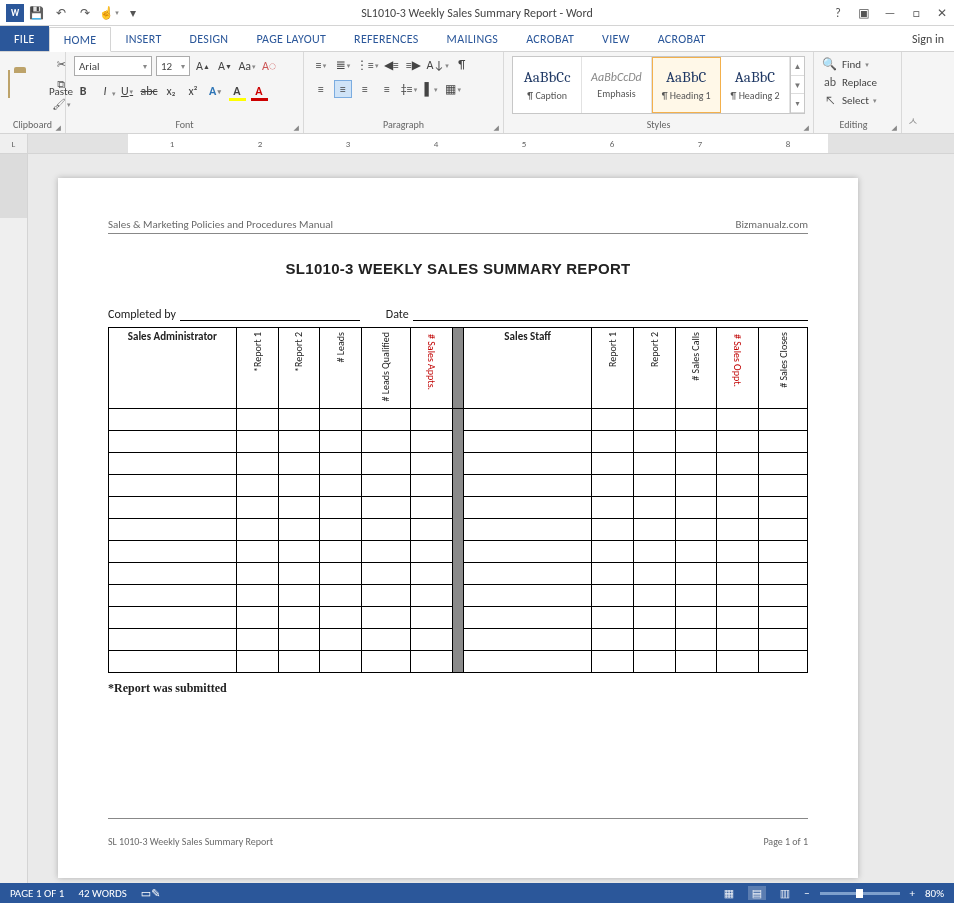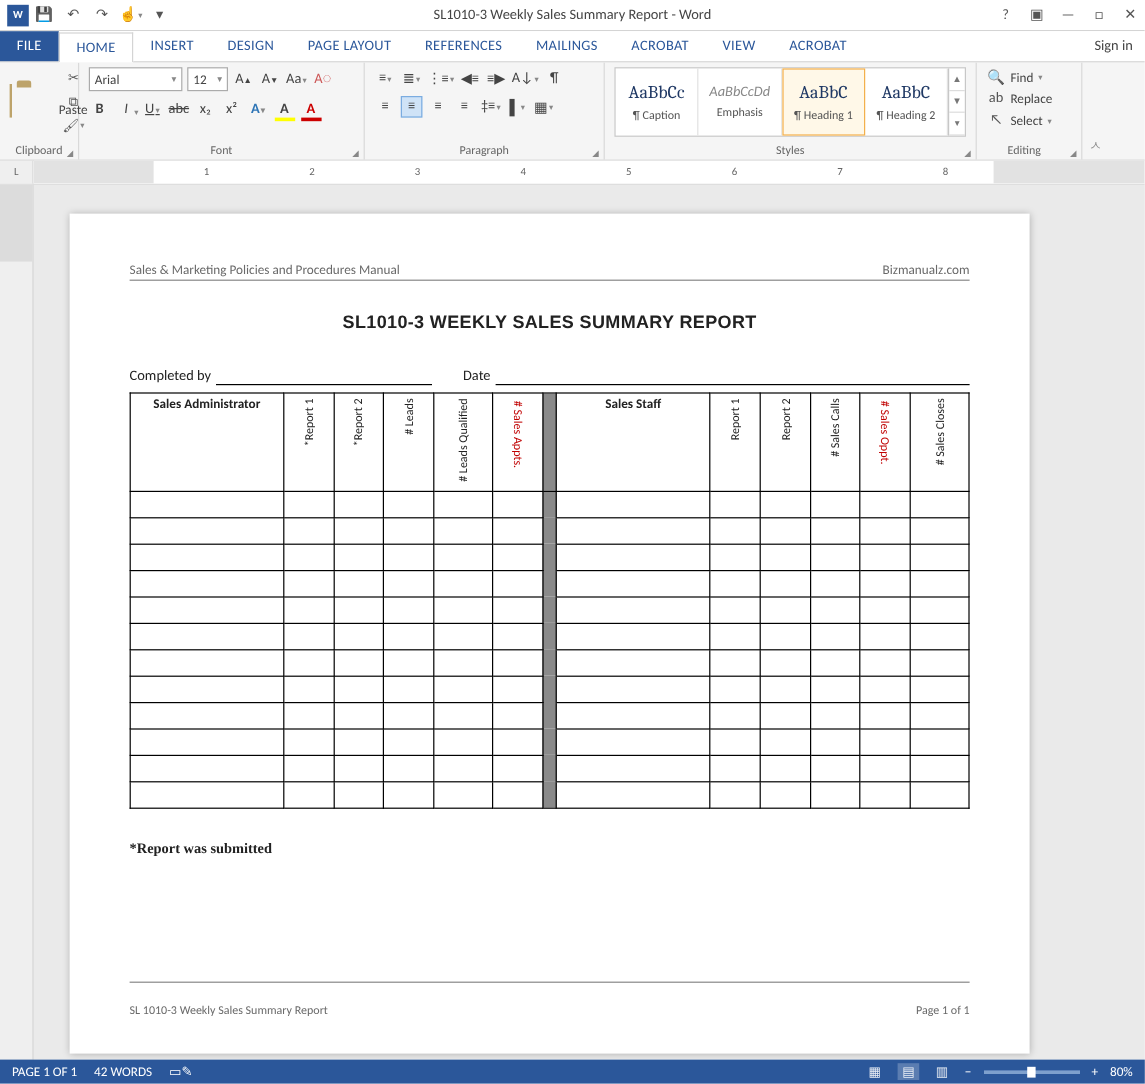--- a/index.html
+++ b/index.html
@@ -92,21 +92,21 @@
 .rpt th, .rpt td { border:1px solid #000; height:22px; }
 .rpt th { font-weight:bold; text-align:center; padding:2px 0; vertical-align:top; font-family:"Times New Roman",serif; }
 .rpt th.rot span { writing-mode:vertical-rl; transform:rotate(180deg); display:inline-block; font-weight:normal; font-size:10px; white-space:nowrap; padding:2px 0; line-height:1.1; }
 .rpt th.rot { height:56px; }
 .rpt th .red { color:#c00000; }
 .gapcol { background:#8a8a8a; border-left:1px solid #000; border-right:1px solid #000; }
 .rpt td.gapcol { border-top:none; border-bottom:none; }
 .rpt tr:first-child td.gapcol{ border-top:1px solid #000;}
 .rpt tr:last-child td.gapcol{ border-bottom:1px solid #000;}
 
-.note { font-size:12px; margin-top:26px; font-weight:bold; font-family:"Times New Roman",serif; }
+.note { font-size:12px; margin-top:8px; font-weight:bold; font-family:"Times New Roman",serif; }
 .ftrline { position:absolute; bottom:30px; left:50px; right:50px; border-top:1px solid #888; display:flex; justify-content:space-between; font-size:10px; color:#6a6a6a; padding-top:16px; }
 
 
 .statusbar { position:absolute; bottom:0; left:0; right:0; height:20px; background:#2b579a; color:#fff; font-size:11px; display:flex; align-items:center; padding:0 10px; justify-content:space-between; }
 .statusbar .left { display:flex; gap:14px; align-items:center; }
 .statusbar .right { display:flex; gap:10px; align-items:center; }
 .viewbtn { width:18px; height:14px; display:flex; align-items:center; justify-content:center; font-size:11px; opacity:.9;}
 .slider { width:80px; height:3px; background:#7ea0cd; position:relative; }
 .slider::before { content:""; position:absolute; left:36px; top:-3px; width:7px; height:9px; background:#fff; }
 </style>

